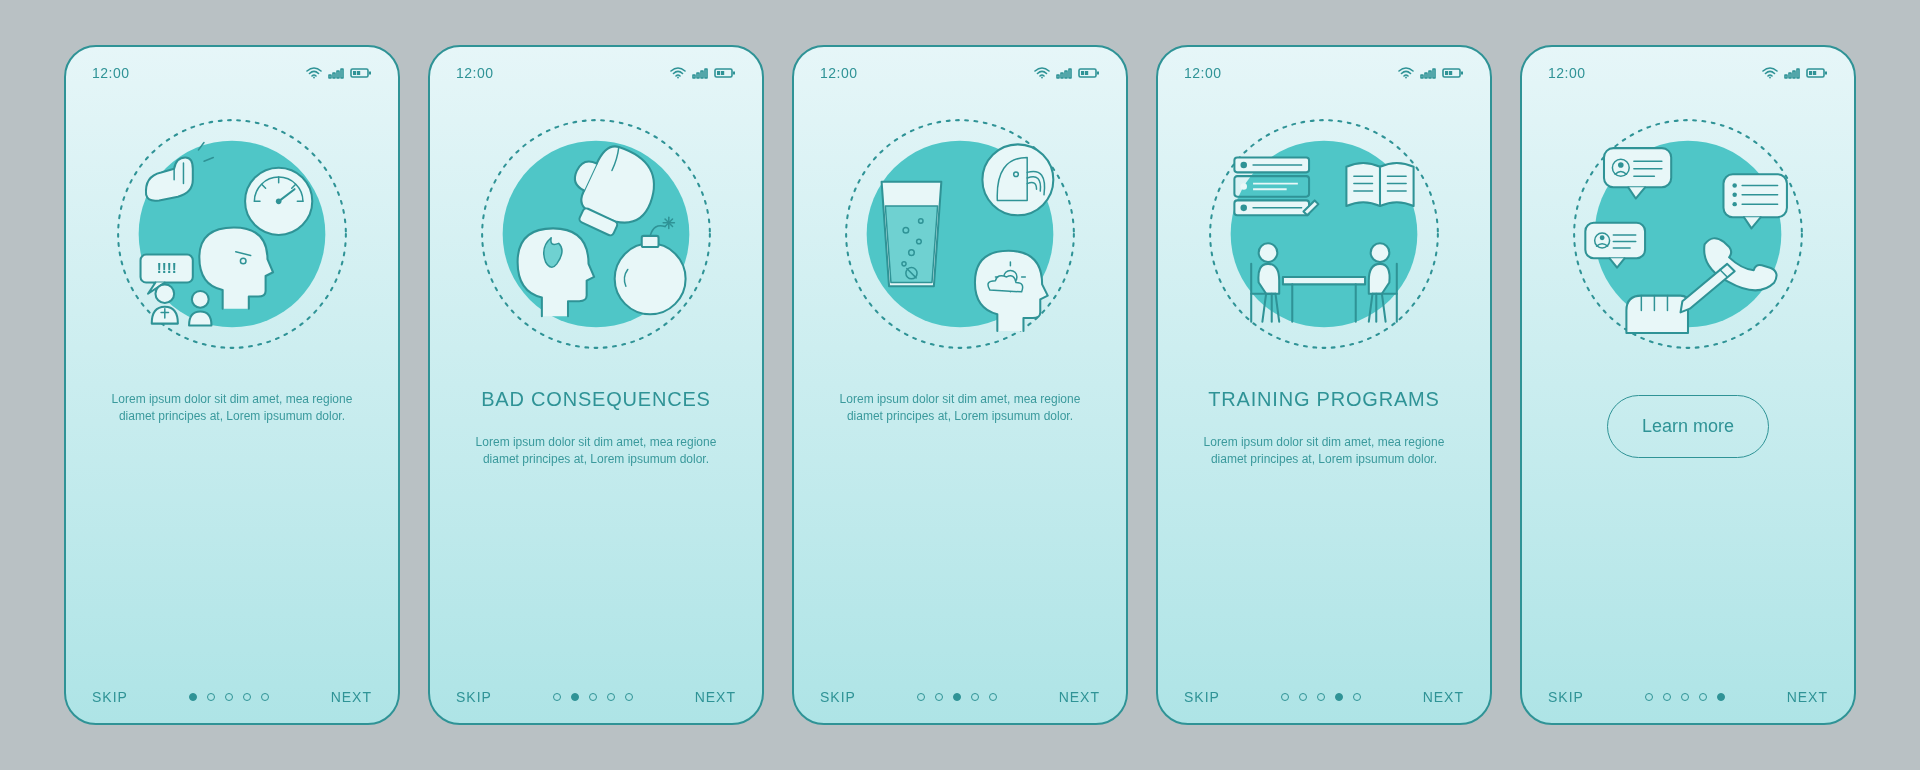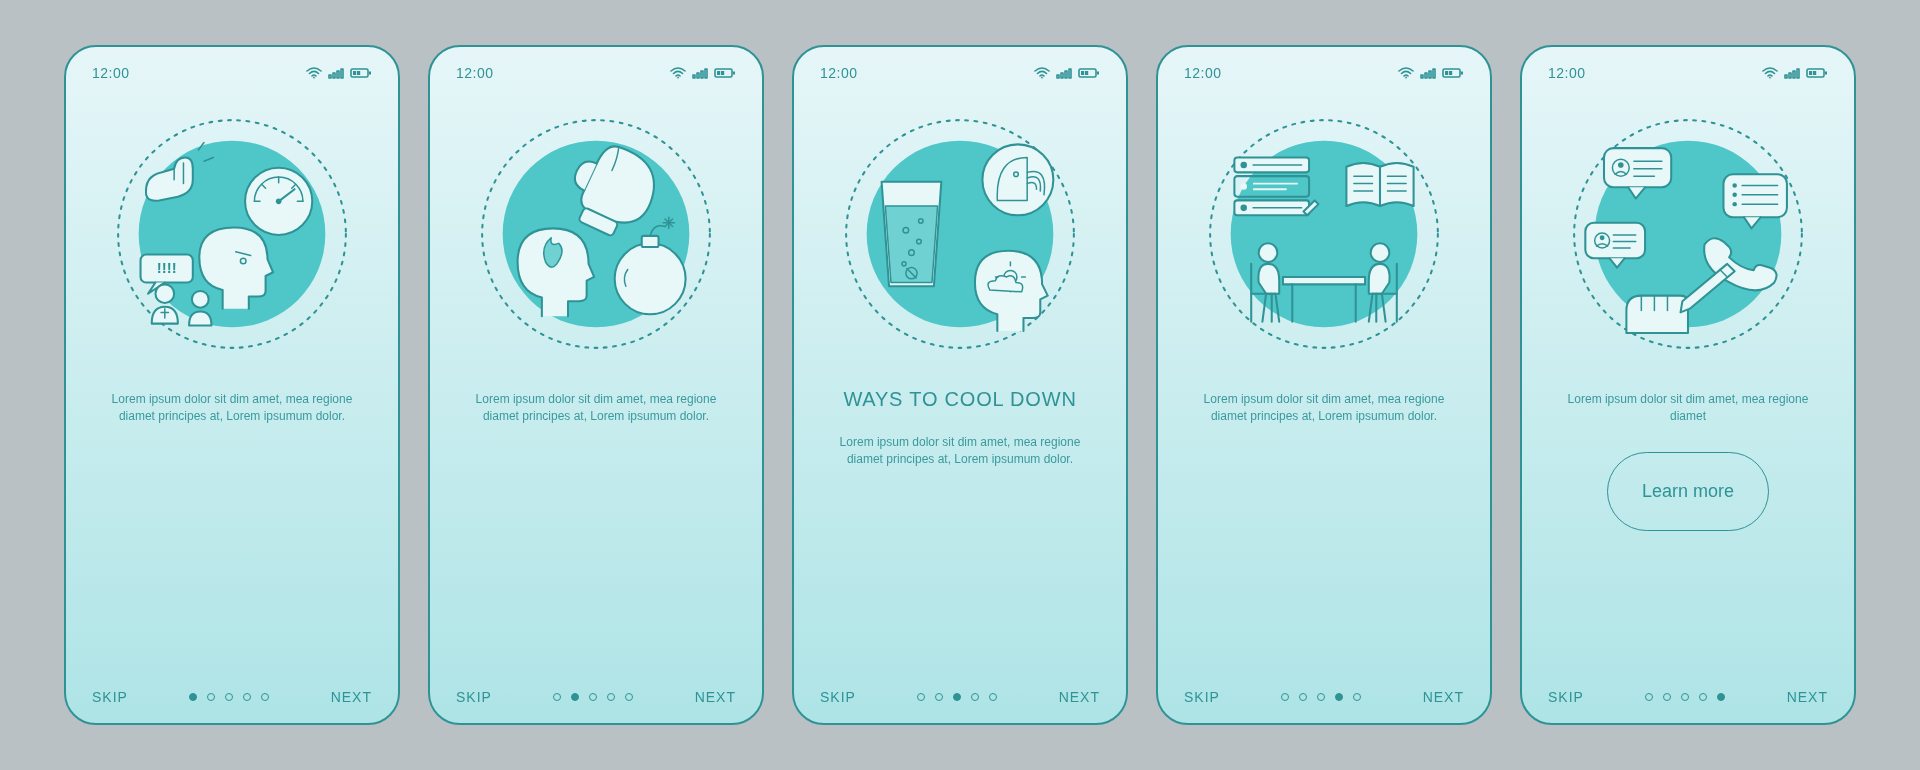--- a/index.html
+++ b/index.html
@@ -63,21 +63,21 @@
     font-size: 12px;
     line-height: 1.45;
     margin-top: 22px;
     padding: 0 6px;
     opacity: .92;
   }
   .cta {
     margin: 26px auto 0 auto;
     border: 1.8px solid #2f9396;
     border-radius: 999px;
-    padding: 28px 34px;
+    padding: 20px 34px;
     font-size: 18px;
     color: #2f9396;
     background: transparent;
     cursor: pointer;
   }
   .footer {
     margin-top: auto;
     display: flex;
     justify-content: space-between;
     align-items: center;
@@ -240,20 +240,21 @@
             <line class="thin" x1="-6" y1="0" x2="6" y2="0"></line>
               <line class="thin" x1="0" y1="-6" x2="0" y2="6"></line>
             <line class="thin" x1="-4" y1="-4" x2="4" y2="4"></line>
               <line class="thin" x1="4" y1="-4" x2="-4" y2="4"></line>
           </g>
           <path class="thin" d="M-24 -10 Q-30 -2 -26 8"></path>
         </g>
       </svg>
     </div>
 
+    <div class="title">Bad consequences</div>
     <div class="body">Lorem ipsum dolor sit dim amet, mea regione diamet principes at, Lorem ipsumum dolor.</div>
 
     <div class="footer">
       <span class="btn">SKIP</span>
       <span class="dots">
         <span class="dot"></span>
         <span class="dot active"></span>
         <span class="dot"></span>
         <span class="dot"></span>
         <span class="dot"></span>
@@ -315,21 +316,20 @@
           <circle class="thin" cx="6" cy="-12" r="7"></circle>
           <line class="thin" x1="6" y1="-24" x2="6" y2="-28"></line>
             <line class="thin" x1="6" y1="0" x2="6" y2="4"></line>
           <line class="thin" x1="-6" y1="-12" x2="-10" y2="-12"></line>
             <line class="thin" x1="18" y1="-12" x2="22" y2="-12"></line>
           <path class="fill-white thin" d="M-16 2 Q-22 -8 -10 -8 Q-8 -16 2 -12 Q10 -16 12 -6 Q22 -6 18 4 Z"></path>
         </g>
       </svg>
     </div>
 
-    <div class="title">Ways to cool down</div>
     <div class="body">Lorem ipsum dolor sit dim amet, mea regione diamet principes at, Lorem ipsumum dolor.</div>
 
     <div class="footer">
       <span class="btn">SKIP</span>
       <span class="dots">
         <span class="dot"></span>
         <span class="dot"></span>
         <span class="dot active"></span>
         <span class="dot"></span>
         <span class="dot"></span>
@@ -408,20 +408,21 @@
           <path class="fill-white stroke" d="M70 -8 Q72 -28 60 -28 Q48 -28 48 -10 L48 4 L62 4 Z"></path>
           <path class="stroke" d="M62 4 L66 34 M52 4 L48 34"></path>
 
           <line class="stroke" x1="78" y1="-28" x2="78" y2="34"></line>
             <line class="stroke" x1="78" y1="4" x2="52" y2="4"></line>
             <line class="stroke" x1="56" y1="4" x2="56" y2="34"></line>
         </g>
       </svg>
     </div>
 
+    <div class="title">Training programs</div>
     <div class="body">Lorem ipsum dolor sit dim amet, mea regione diamet principes at, Lorem ipsumum dolor.</div>
 
     <div class="footer">
       <span class="btn">SKIP</span>
       <span class="dots">
         <span class="dot"></span>
         <span class="dot"></span>
         <span class="dot"></span>
         <span class="dot active"></span>
         <span class="dot"></span>
@@ -497,21 +498,20 @@
 
         <g transform="translate(136,210)">
           <path class="fill-white stroke" d="M-52 26 L-52 2 Q-52 -14 -36 -14 L6 -14 Q14 -14 14 -6 L14 26 Z"></path>
           <path class="thin" d="M-36 -14 L-36 2 M-22 -14 L-22 2 M-8 -14 L-8 2"></path>
           <path class="fill-white stroke" d="M8 -8 L56 -48 L64 -40 L16 0 L6 4 Z"></path>
           <line class="thin" x1="48" y1="-42" x2="56" y2="-34"></line>
         </g>
       </svg>
     </div>
 
-    <div class="body">Lorem ipsum dolor sit dim amet, mea regione diamet</div>
     <button class="cta">Learn more</button>
 
     <div class="footer">
       <span class="btn">SKIP</span>
       <span class="dots">
         <span class="dot"></span>
         <span class="dot"></span>
         <span class="dot"></span>
         <span class="dot"></span>
         <span class="dot active"></span>

